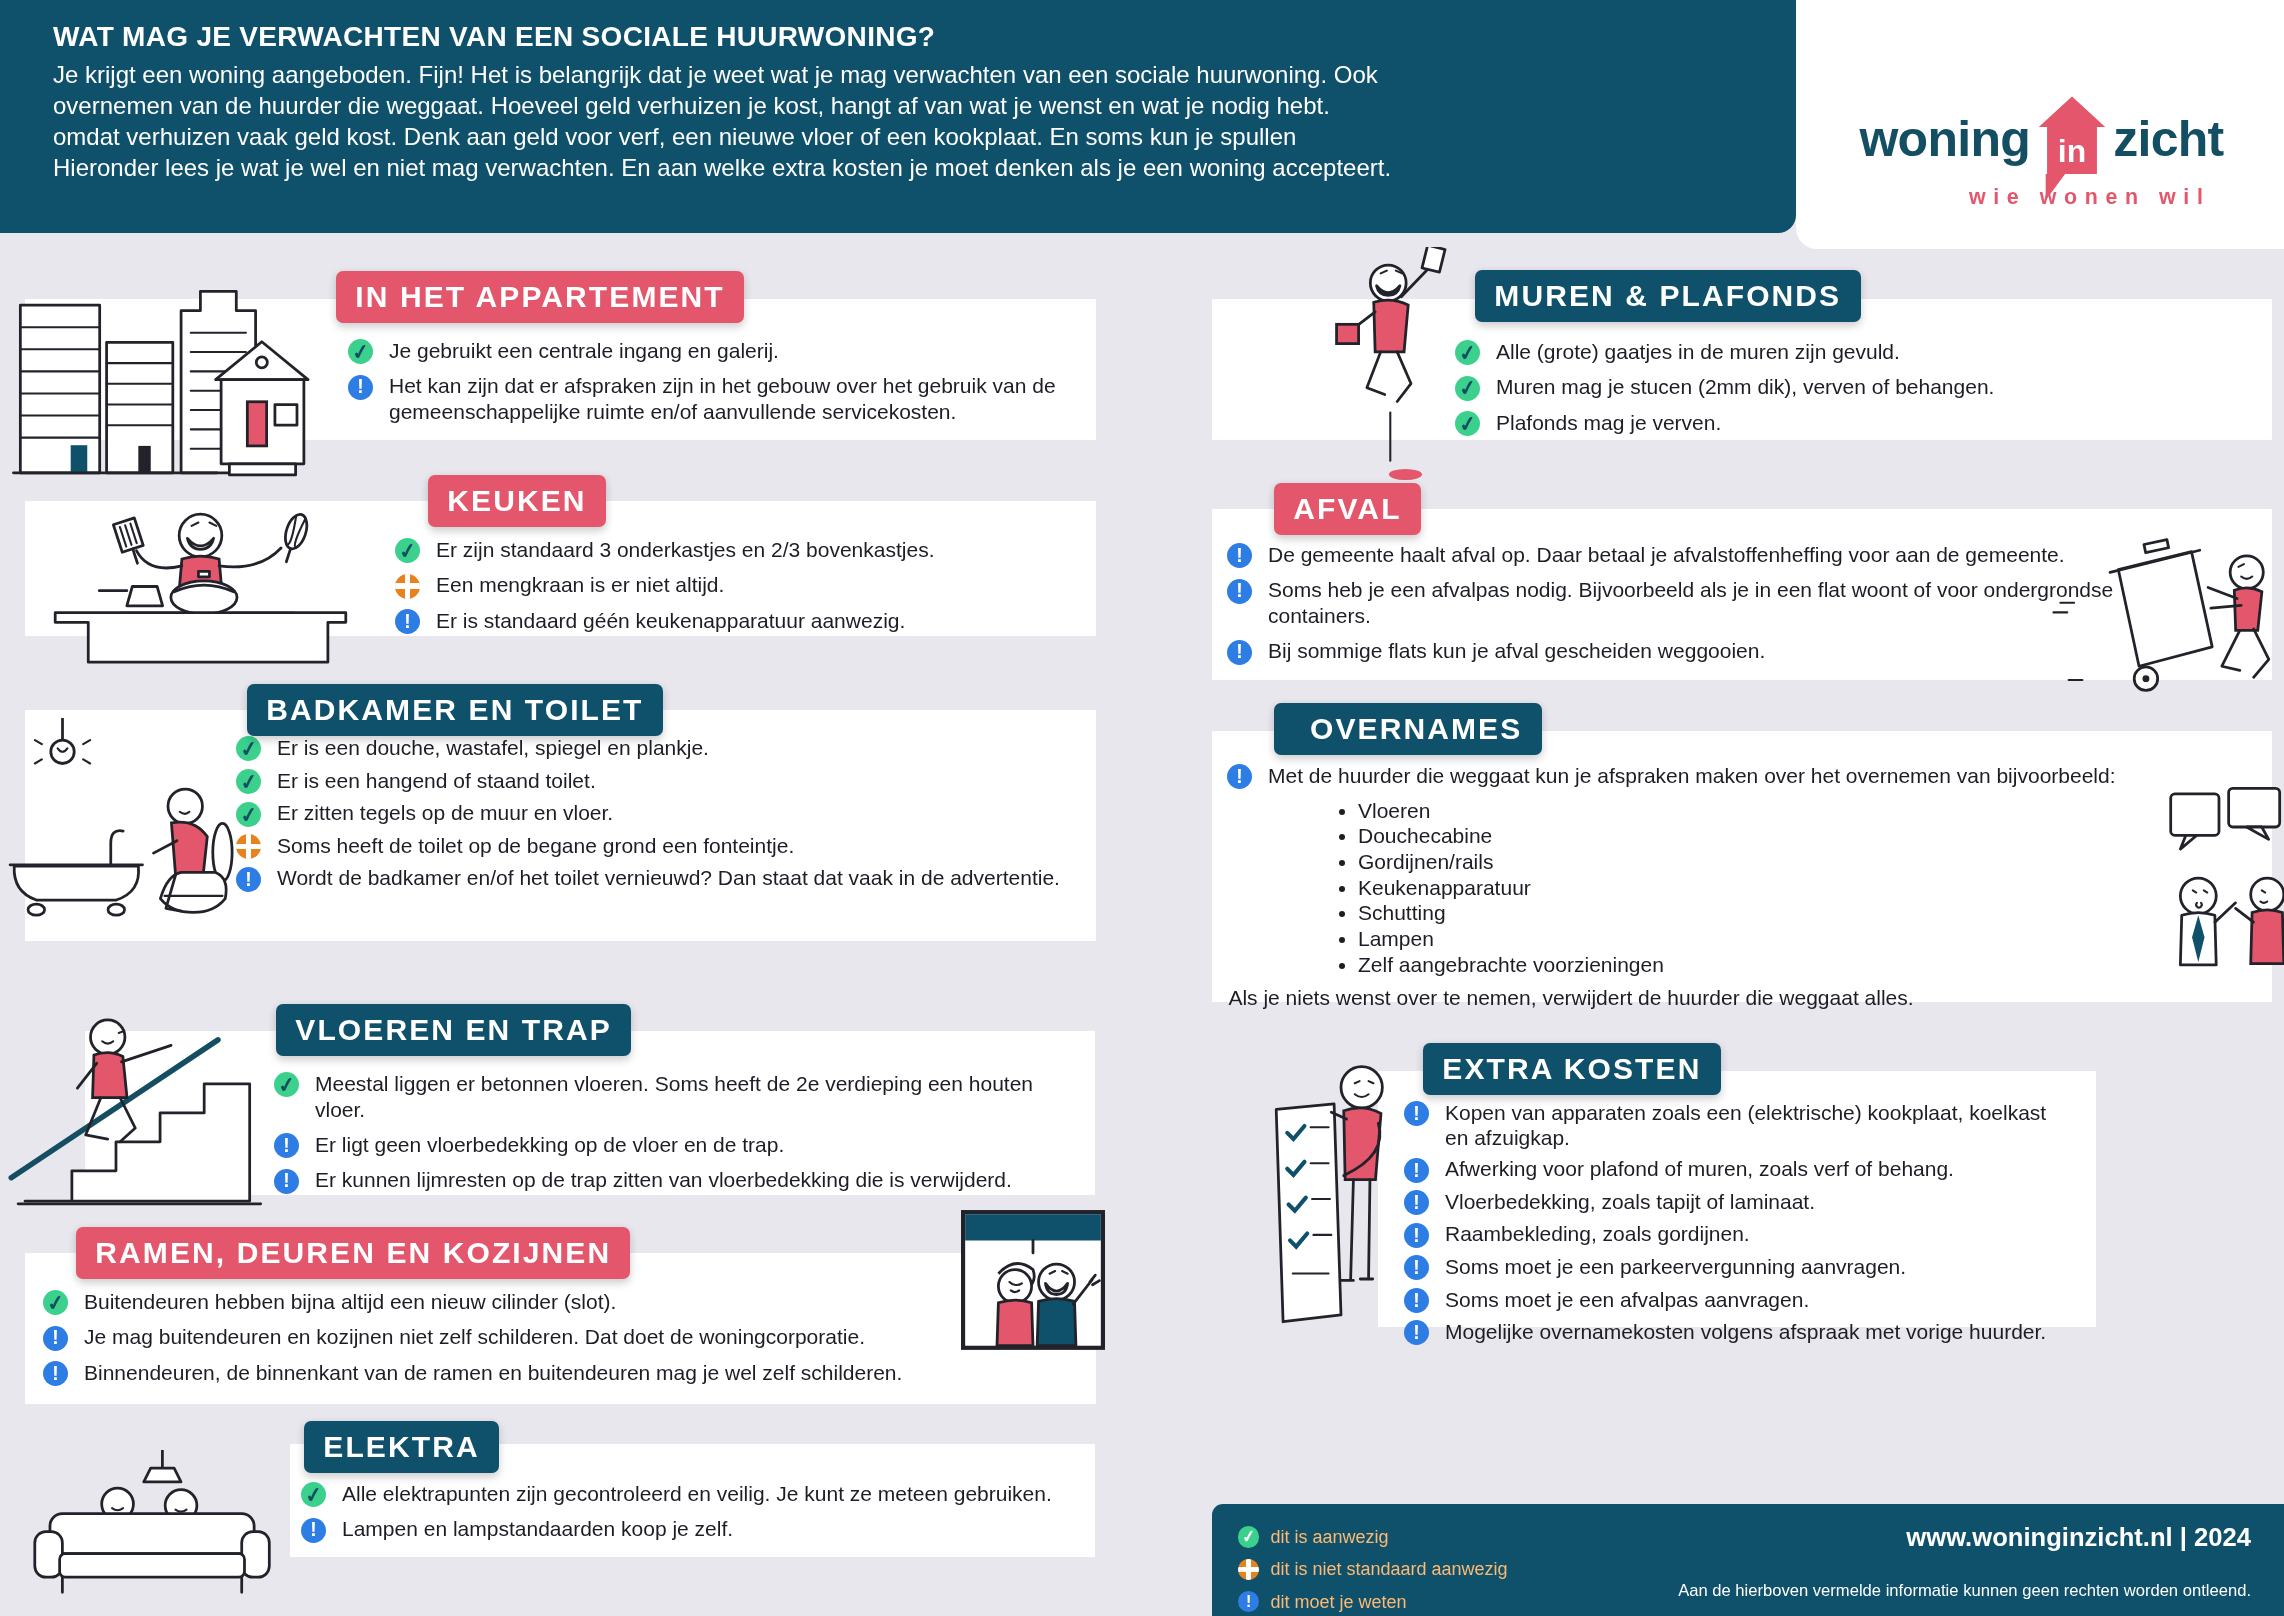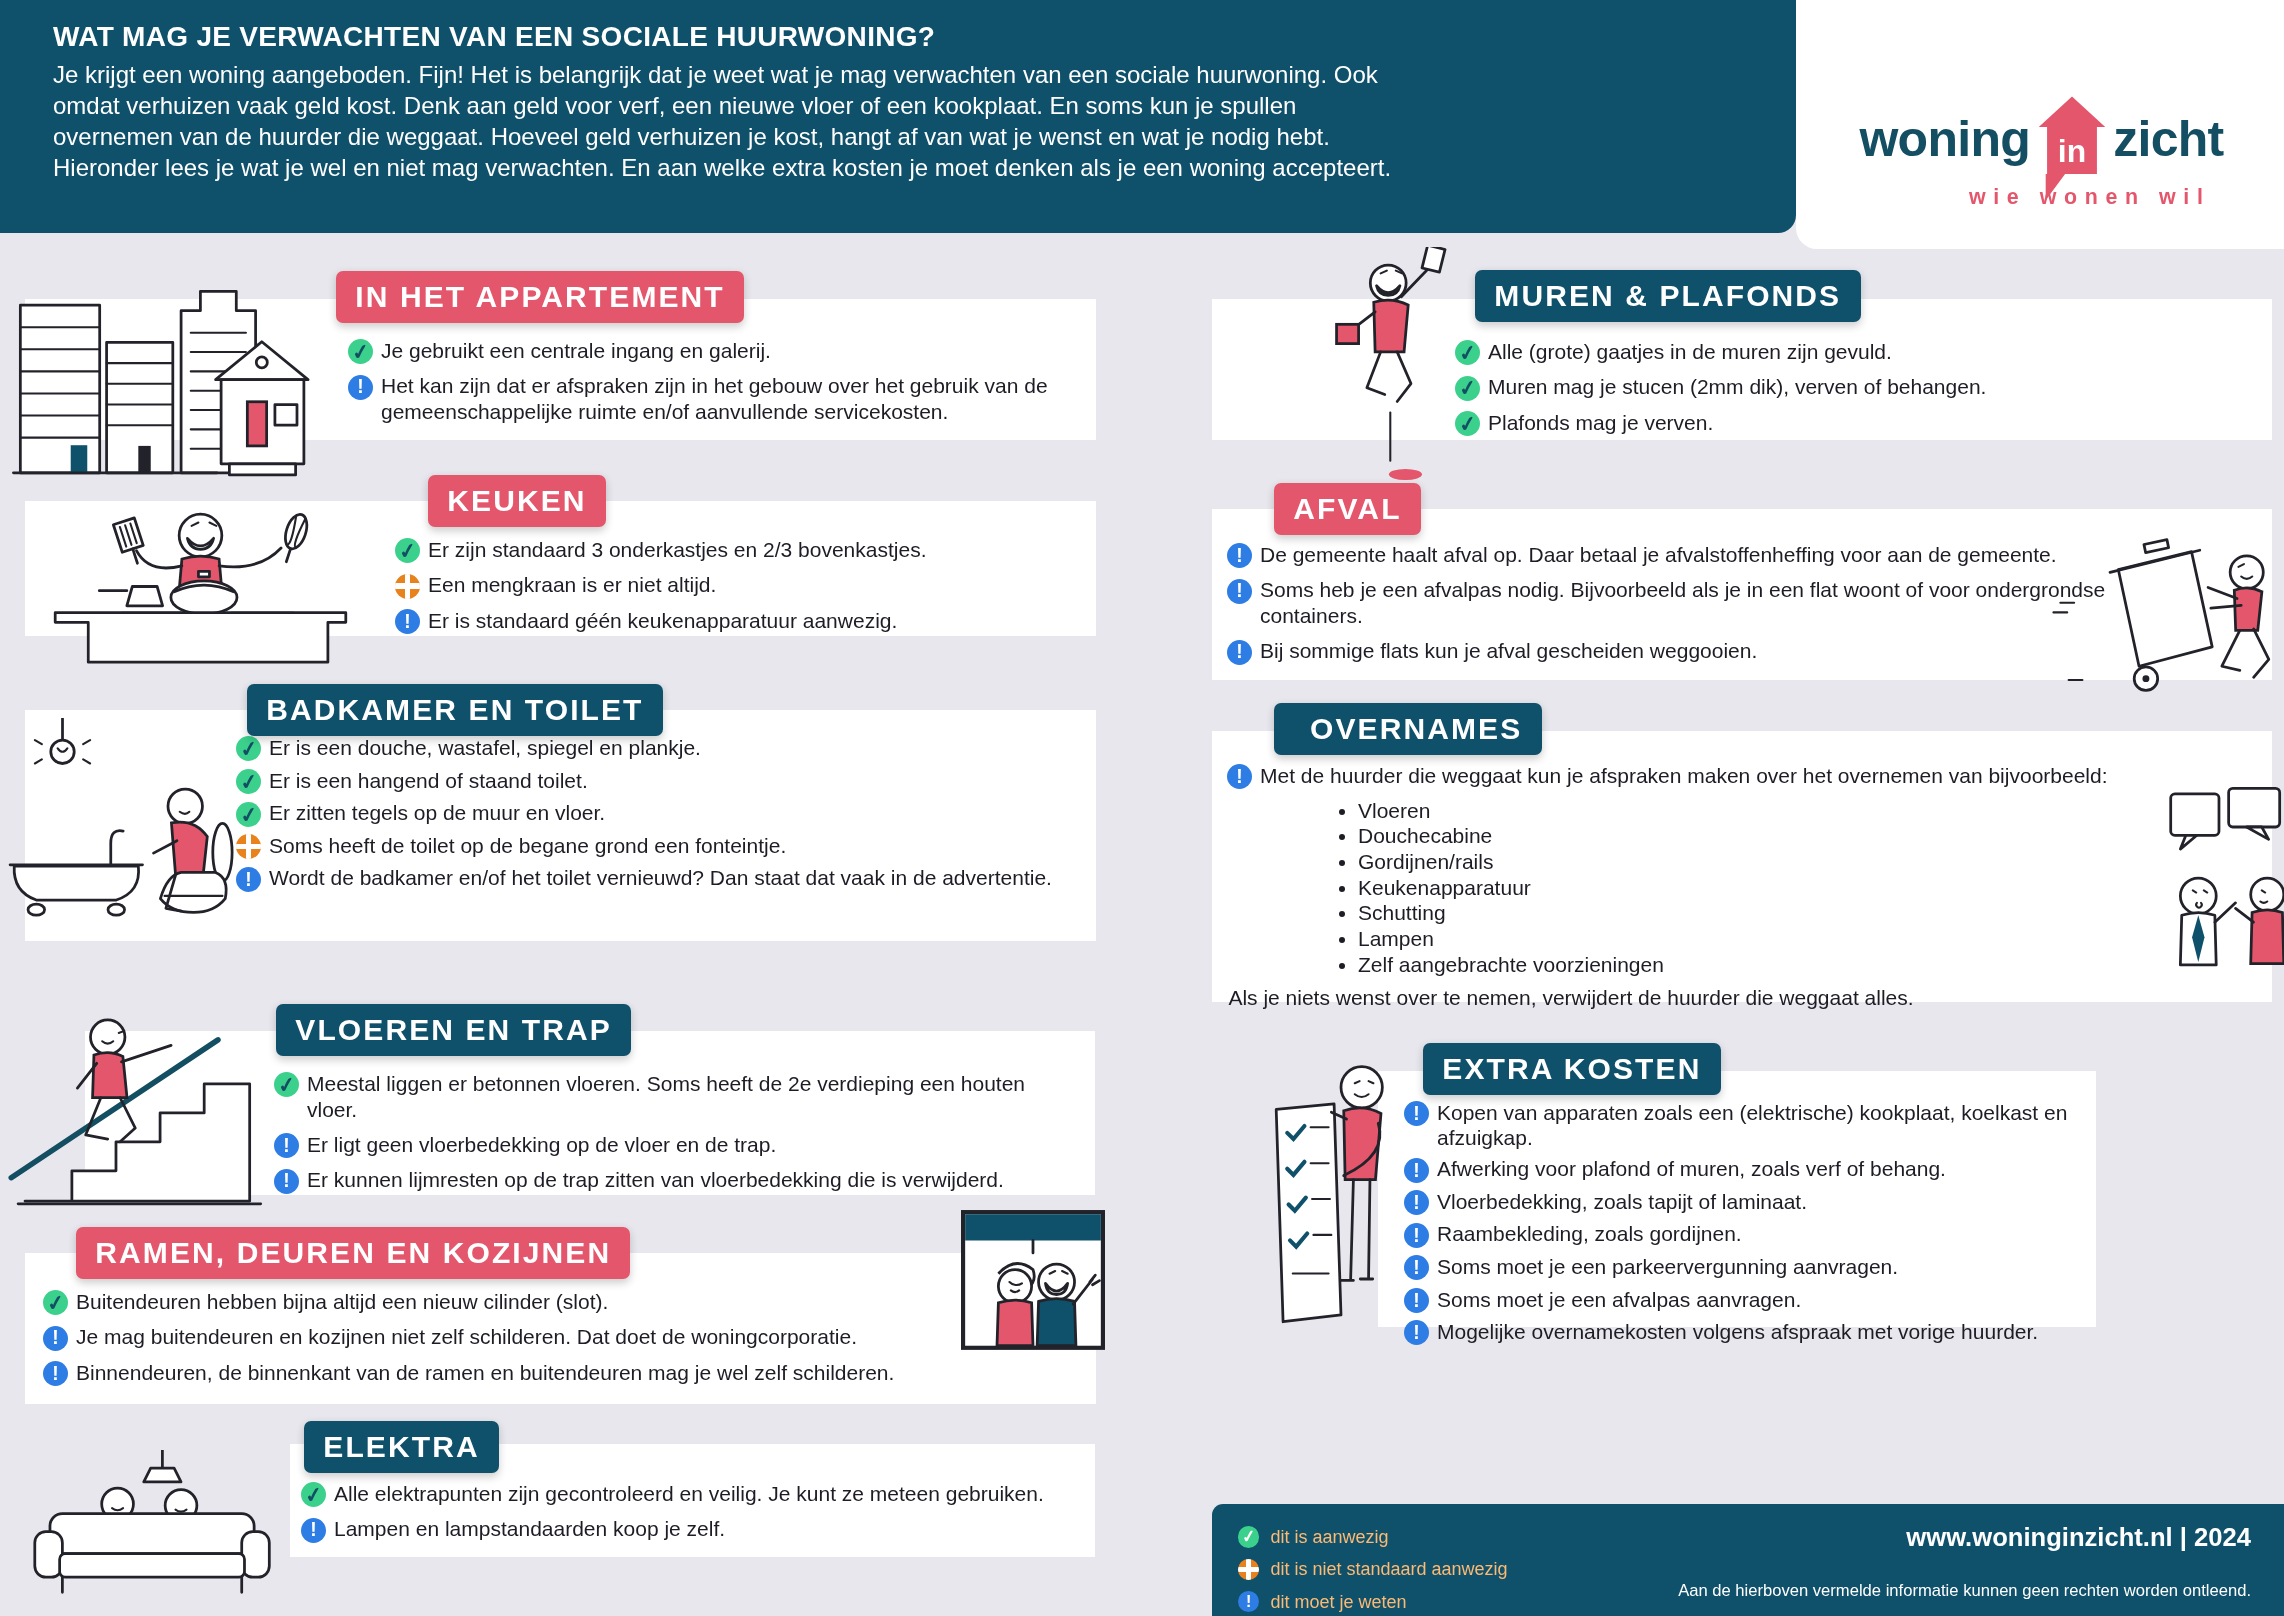--- a/index.html
+++ b/index.html
@@ -44,21 +44,21 @@
   .card{position:absolute;background:#fff;}
   .badge{
     position:absolute;color:#fff;font-weight:700;font-size:30px;letter-spacing:2.1px;
     padding:9px 19.3px;border-radius:7px;box-shadow:0 3.5px 8.3px rgba(0,0,0,.20);
     white-space:nowrap;z-index:5;
   }
   .badge[data-color="red"]{background:var(--red);}
   .badge[data-color="teal"]{background:var(--teal);}
   
   .items{display:flex;flex-direction:column;gap:9px;}
-  .item{display:flex;align-items:flex-start;gap:8px;font-size:21px;line-height:26px;}
+  .item{display:flex;align-items:flex-start;gap:16px;font-size:21px;line-height:26px;}
   .dot{
     position:relative;width:25px;height:25px;border-radius:50%;flex:none;margin-top:1.4px;
     display:flex;align-items:center;justify-content:center;overflow:hidden;
   }
   .dot[data-icon="check"]{background:var(--green);}
   .dot[data-icon="check"]::after{content:"\2713";color:#134e62;font-size:21px;font-weight:900;transform:rotate(-8deg);}
   .dot[data-icon="info"]{background:var(--blue);}
   .dot[data-icon="info"]::after{content:"!";color:#fff;font-size:19.3px;font-weight:800;}
   .dot[data-icon="plus"]{background:var(--orange);}
   .dot[data-icon="plus"]::before{content:"";position:absolute;left:0;right:0;top:50%;height:5.5px;margin-top:-2.8px;background:#fff;}
@@ -106,23 +106,23 @@
 <body>
 
 <div class="poster">
 
   <div class="header-band">
     <div class="title">WAT MAG JE VERWACHTEN VAN EEN SOCIALE HUURWONING?</div>
     <div class="intro">
 
         <div class="intro-line">Je krijgt een woning aangeboden. Fijn! Het is belangrijk dat je weet wat je mag verwachten van een sociale huurwoning. Ook</div>
 
+        <div class="intro-line">overnemen van de huurder die weggaat. Hoeveel geld verhuizen je kost, hangt af van wat je wenst en wat je nodig hebt.</div>
+
         <div class="intro-line">omdat verhuizen vaak geld kost. Denk aan geld voor verf, een nieuwe vloer of een kookplaat. En soms kun je spullen</div>
-
-        <div class="intro-line">overnemen van de huurder die weggaat. Hoeveel geld verhuizen je kost, hangt af van wat je wenst en wat je nodig hebt.</div>
 
         <div class="intro-line">Hieronder lees je wat je wel en niet mag verwachten. En aan welke extra kosten je moet denken als je een woning accepteert.</div>
       </div>
   </div>
 
   <div class="logo-panel">
     <div class="logo-row">
       <span class="logo-word">woning</span>
       <span class="logo-house">
         <svg viewBox="0 0 104 160" width="72" height="111">

